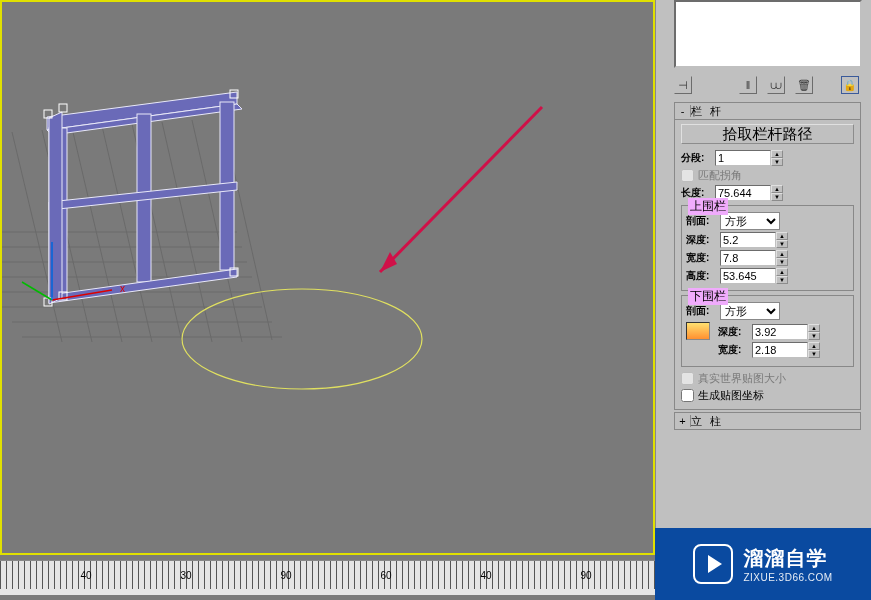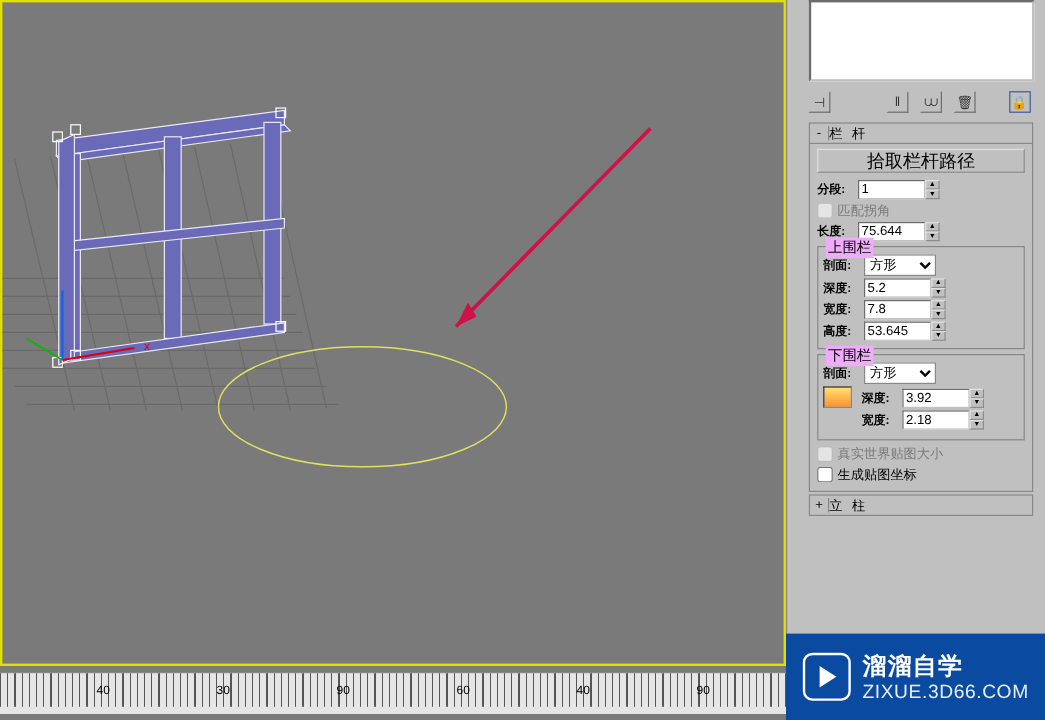--- a/index.html
+++ b/index.html
@@ -197,21 +197,21 @@
     }
     .play-tri {
       width: 0; height: 0;
       border-left: 14px solid #fff;
       border-top: 9px solid transparent;
       border-bottom: 9px solid transparent;
       margin-left: 3px;
     }
     .wm-text { display: flex; flex-direction: column; }
     .wm-main { font-size: 20px; font-weight: bold; letter-spacing: 1px; }
-    .wm-sub { font-size: 16px; letter-spacing: 0.5px; opacity: 0.9; }
+    .wm-sub { font-size: 10px; letter-spacing: 0.5px; opacity: 0.9; }
   </style>
 </head>
 <body>
 
 <div class="viewport">
   <svg width="651" height="551">
 
     <g stroke="#6a6a6a" stroke-width="1">
       <line x1="20" y1="335" x2="280" y2="335"></line>
       <line x1="10" y1="320" x2="270" y2="320"></line>

